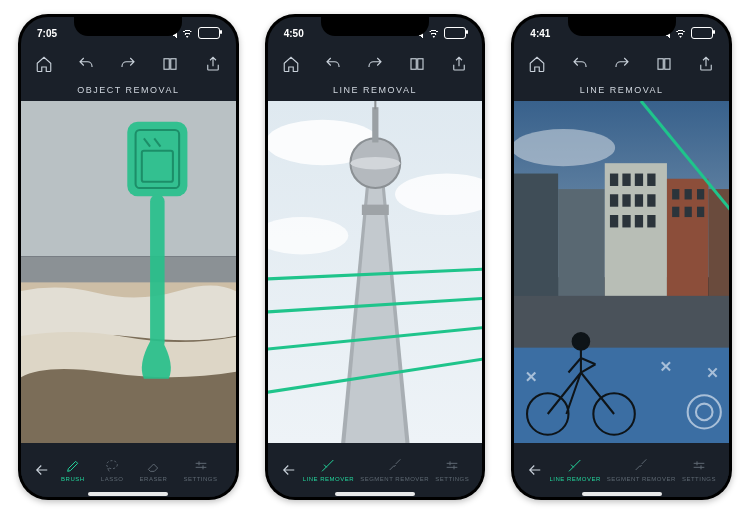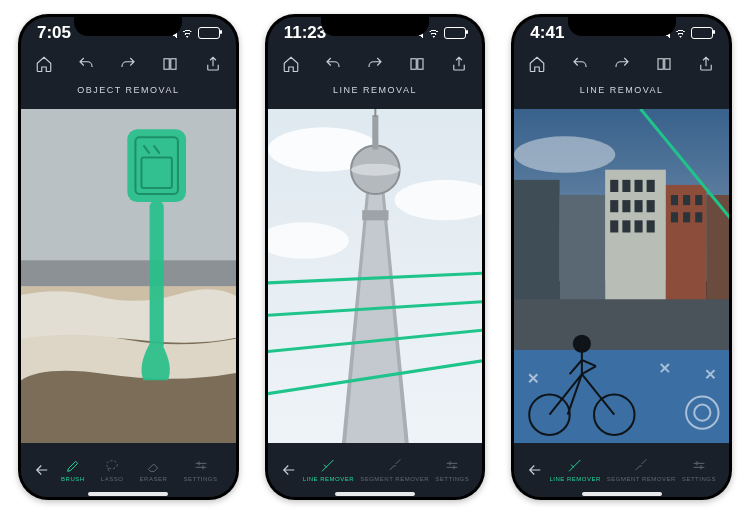--- a/index.html
+++ b/index.html
@@ -1,31 +1,31 @@
 <!DOCTYPE html>
 <html><head>
 <meta charset="utf-8">
 <style>
 body{margin:0;background:#fff;font-family:-apple-system,BlinkMacSystemFont,sans-serif;color:#fff;width:750px;height:514px;overflow:hidden}
 .row{display:flex;gap:26px;padding:14px 18px}
 .phone{width:222px;height:480px;border-radius:30px;background:#000;padding:3px;box-shadow:0 2px 6px rgba(0,0,0,.25);position:relative}
 .screen{width:100%;height:100%;border-radius:27px;background:#1a2029;overflow:hidden;display:flex;flex-direction:column;position:relative}
 .notch{position:absolute;top:0;left:50%;transform:translateX(-50%);width:108px;height:22px;background:#000;border-radius:0 0 14px 14px;z-index:10}
-.status{height:32px;display:flex;justify-content:space-between;align-items:center;padding:0 16px;font-size:17px;font-weight:600;color:#fff}
+.status{height:32px;display:flex;justify-content:space-between;align-items:center;padding:0 16px;font-size:10px;font-weight:600;color:#fff}
 .status-right{display:flex;gap:4px;align-items:center;font-size:10px}
 .signal,.wifi,.batt{display:inline-block}
 .signal{width:14px;height:10px;background:linear-gradient(to right,#fff 0 20%,transparent 20% 25%,#fff 25% 45%,transparent 45% 50%,#fff 50% 70%,transparent 70% 75%,#fff 75% 100%);-webkit-mask:linear-gradient(to top right,transparent 49%,#000 50%)}
 .wifi{width:13px;height:10px;border-radius:2px;background:radial-gradient(circle at 50% 100%,#fff 0 2px,transparent 2px 4px,#fff 4px 5px,transparent 5px 7px,#fff 7px 8px,transparent 8px);clip-path:polygon(0 0,100% 0,50% 100%)}
 .batt{width:20px;height:10px;border:1px solid #fff;border-radius:3px;position:relative}
 .batt::after{content:"";position:absolute;right:-3px;top:2px;width:2px;height:4px;background:#fff;border-radius:1px}
 .batt-fill{height:100%;width:95%;background:#fff;border-radius:1px}
 .topbar{height:30px;display:flex;justify-content:space-between;align-items:center;padding:0 14px}
 .ico{width:18px;height:18px;display:flex;align-items:center;justify-content:center;color:#c9d1da}
 .ico svg{width:100%;height:100%;stroke:#c9d1da;fill:none;stroke-width:1.5}
-.title{text-align:center;font-size:9px;letter-spacing:1.5px;padding:6px 0 14px;color:#d0d6de}
+.title{text-align:center;font-size:9px;letter-spacing:1.5px;padding:6px 0 6px;color:#d0d6de}
 .canvas{flex:1;position:relative;overflow:hidden}
 .bottombar{height:54px;display:flex;align-items:center;padding:0 10px;background:#1a2029}
 .back{width:22px;display:flex;align-items:center;justify-content:center}
 .tools{flex:1;display:flex;justify-content:space-around;align-items:center}
 .tool{display:flex;flex-direction:column;align-items:center;gap:2px;color:#5e6872}
 .tool.active{color:#22d39a}
 .tool .ti{width:18px;height:16px}
 .tool .tl{font-size:6px;letter-spacing:.5px}
 .tool svg{width:100%;height:100%;stroke:currentColor;fill:none;stroke-width:1.5}
 .hind{position:absolute;bottom:1px;left:50%;transform:translateX(-50%);width:80px;height:4px;background:#fff;border-radius:2px;opacity:.9}
@@ -132,21 +132,21 @@
    </div>
   </div>
   <div class="hind"></div>
  </div>
 </div>
 
 <div class="phone">
  <div class="notch"></div>
  <div class="screen">
   <div class="status">
-   <span>11:23</span>
+   <span>4:50</span>
    <div class="status-right">
     <span class="signal"></span>
     <span class="wifi"></span>
     <span class="batt"><span class="batt-fill"></span></span>
    </div>
   </div>
   <div class="topbar">
    <span class="ico">
             <svg viewBox="0 0 24 24">
               <path d="M3 11l9-8 9 8v10a1 1 0 01-1 1h-5v-6h-6v6H4a1 1 0 01-1-1z"></path>

